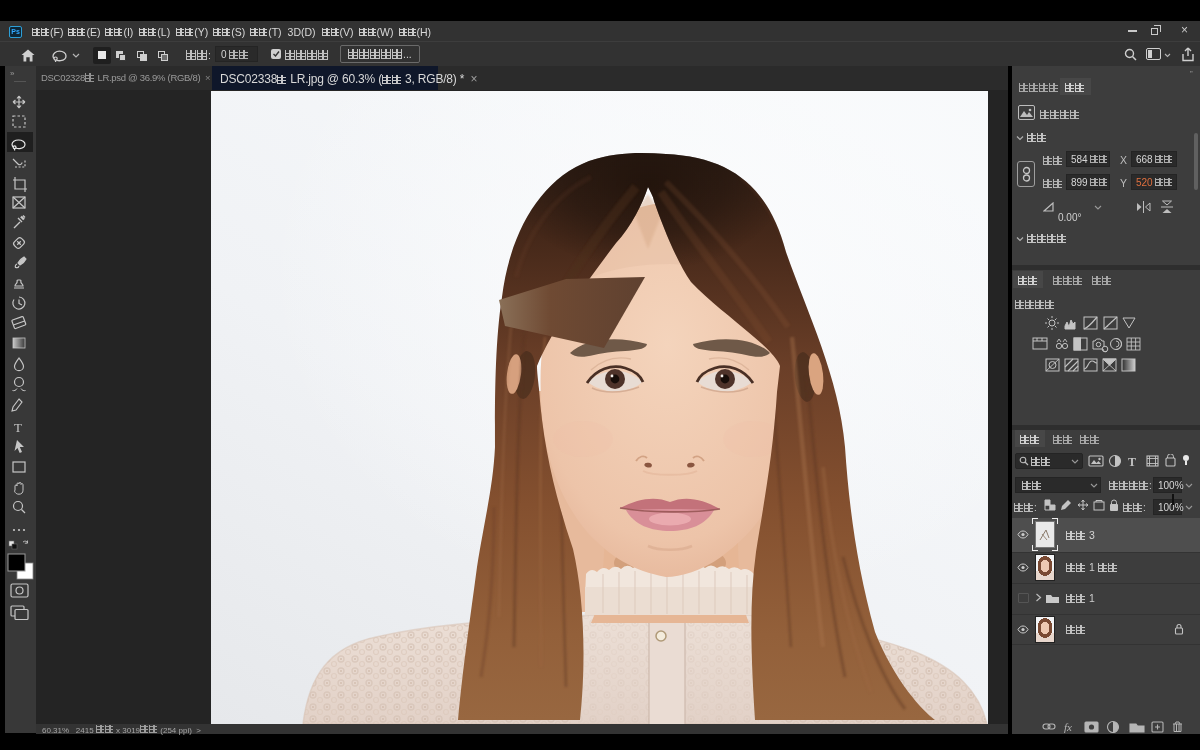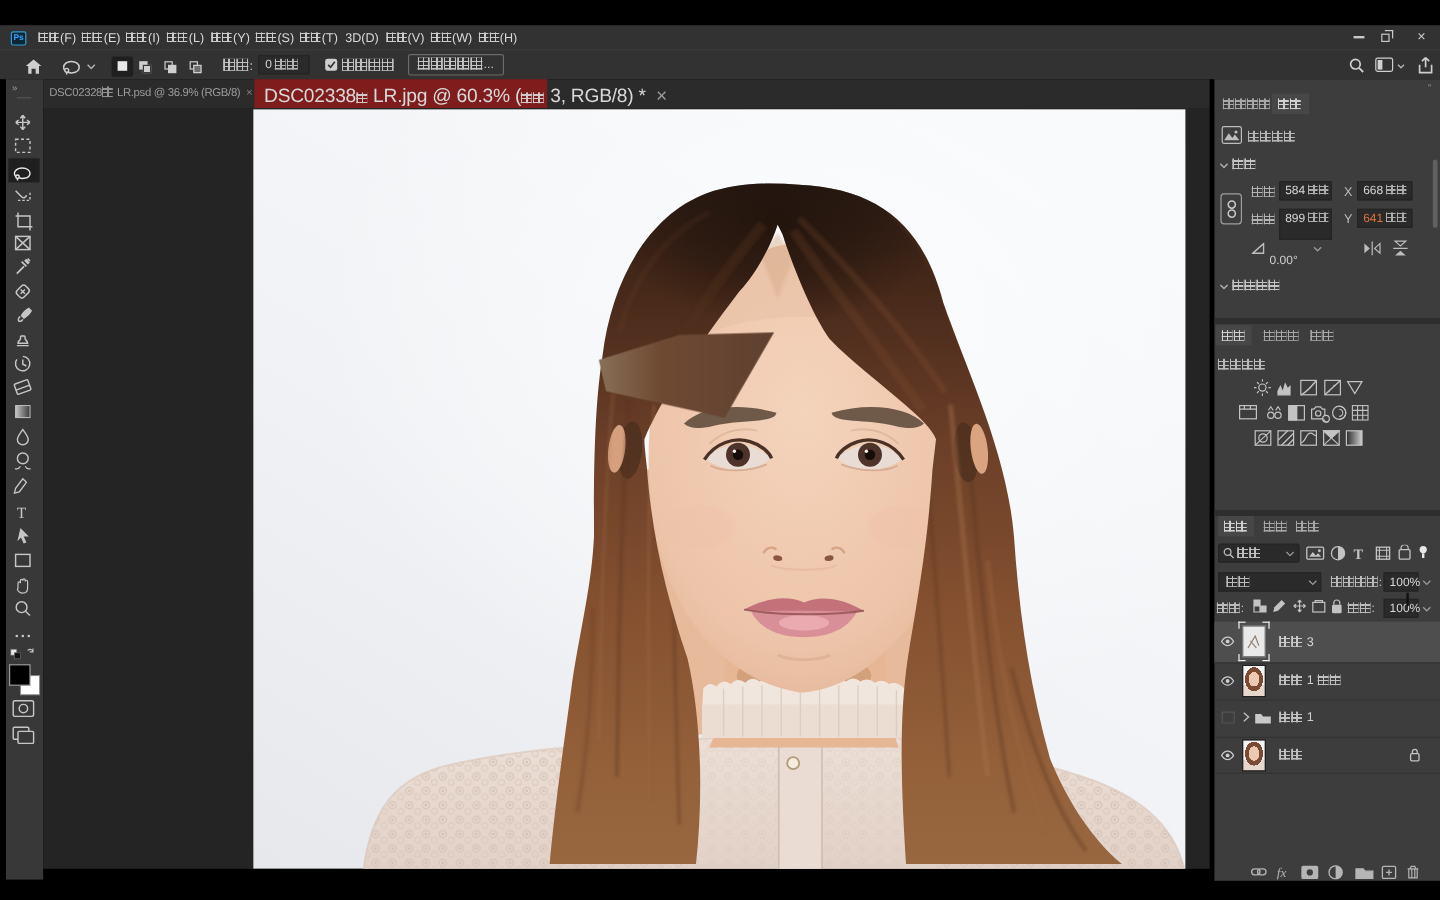--- a/index.html
+++ b/index.html
@@ -79,21 +79,21 @@
           <path d="M1 1L3.5 3.5L6 1" stroke="#b5b5b5" fill="none" stroke-width="1.1"></path>
         </svg>
     <svg class="abs" style="left:1181px;top:5px" width="14" height="15" viewBox="0 0 14 15">
           <path d="M2 7V13.5H12V7" stroke="#cfcfcf" fill="none" stroke-width="1.4"></path>
           <path d="M7 1V9M7 1L4 4M7 1L10 4" stroke="#cfcfcf" fill="none" stroke-width="1.4"></path>
         </svg>
   </path></div>
 
   <div class="abs tabrow" id="tabrow">
     <div class="abs" style="left:5px;top:6px;color:#9b9b9b;font-size:9.5px;letter-spacing:-0.3px;white-space:nowrap">DSC02328<i class="cj s"></i> LR.psd @ 36.9% (RGB/8)&nbsp;&nbsp;<span style="color:#848484">×</span></div>
-    <div class="abs" style="left:176px;top:0;width:244px;height:24px;background:#7f1d1d;color:#d8d8d8;font-size:16px;letter-spacing:-0.2px;white-space:nowrap;padding:6px 0 0 8px">DSC02338<i class="cj s"></i> LR.jpg @ 60.3% (<i class="cj s"></i><i class="cj s"></i> 3, RGB/8) * <span style="color:#9d9d9d">&nbsp;×</span></div>
+    <div class="abs" style="left:176px;top:0;width:226px;height:24px;background:#0f172a;color:#d8d8d8;font-size:12px;letter-spacing:-0.2px;white-space:nowrap;padding:6px 0 0 8px">DSC02338<i class="cj s"></i> LR.jpg @ 60.3% (<i class="cj s"></i><i class="cj s"></i> 3, RGB/8) * <span style="color:#9d9d9d">&nbsp;×</span></div>
   </div>
 
   <div class="abs toolbar" id="toolbar">
    <svg width="31" height="667" viewBox="0 0 31 667">
     <g fill="none" stroke="#c6c6c6" stroke-width="1.2">
       <text x="5" y="10" font-size="8" fill="#9a9a9a" stroke="none">»</text>
       <rect x="9" y="15" width="12" height="1" fill="#555" stroke="none"></rect>
 
       <path d="M14 30V42M8 36H20M14 30L12 32.5M14 30L16 32.5M14 42L12 39.5M14 42L16 39.5M8 36L10.5 34M8 36L10.5 38M20 36L17.5 34M20 36L17.5 38"></path>
 
@@ -328,20 +328,23 @@
       <path d="M380 90 C340 110 315 150 305 190" stroke="#7a4a30" stroke-width="5" opacity="0.35"></path>
       <path d="M530 90 C560 115 575 150 585 195" stroke="#7a4a30" stroke-width="5" opacity="0.35"></path>
       <path d="M283 420 C283 470 280 530 270 590" stroke="#6e4129" stroke-width="3"></path>
     </g>
 
     <path d="M288 213 L355 192 L434 190 L393 261 L294 239 Z" fill="url(#l3g)"></path>
   </g>
       </svg>
   </div>
 
+  <div class="abs statusbar" id="statusbar">
+    <div class="abs" style="left:6px;top:1px;white-space:nowrap">60.31%&nbsp;&nbsp;&nbsp;2415 <i class="cj t"></i><i class="cj t"></i> x 3019<i class="cj t"></i><i class="cj t"></i> (254 ppi)&nbsp;&nbsp;&gt;</div>
+  </div>
 
   <div class="abs dock" id="dock">
     <div class="abs" style="left:178px;top:3px;color:#9a9a9a;font-size:8px">”</div>
 
     <div class="abs ptab" style="left:7px;top:15px"><i class="cj s"></i><i class="cj s"></i><i class="cj s"></i><i class="cj s"></i></div>
     <div class="abs ptab on" style="left:48px;top:12px;width:31px;height:17px;padding:3px 0 0 5px"><i class="cj s"></i><i class="cj s"></i></div>
     <div class="abs" style="left:6px;top:39px;width:17px;height:15px;border:1px solid #bdbdbd;border-radius:2px"></div>
     <svg class="abs" style="left:8px;top:42px" width="13" height="9" viewBox="0 0 13 9">
         <path d="M0 9L4 3L7 7L9 4L13 9Z" fill="#bdbdbd"></path>
         <circle cx="10" cy="2" r="1.3" fill="#bdbdbd"></circle>
@@ -354,23 +357,23 @@
     <div class="abs" style="left:5px;top:95px;width:18px;height:26px;border:1px solid #9e9e9e;border-radius:3px"></div>
     <svg class="abs" style="left:10px;top:100px" width="9" height="17" viewBox="0 0 9 17">
         <circle cx="4.5" cy="4.5" r="3" stroke="#c6c6c6" fill="none" stroke-width="1.3"></circle>
         <circle cx="4.5" cy="12" r="3" stroke="#c6c6c6" fill="none" stroke-width="1.3"></circle>
       </svg>
     <div class="abs" style="left:31px;top:88px;color:#bdbdbd;font-size:10.5px"><i class="cj s"></i><i class="cj s"></i></div>
     <div class="abs field" style="left:54px;top:85px;width:44px;height:16px;font-size:10px;padding:2px 0 0 4px">584 <i class="cj t" style="opacity:.75"></i><i class="cj t" style="opacity:.75"></i></div>
     <div class="abs" style="left:108px;top:88px;color:#bdbdbd;font-size:10.5px">X</div>
     <div class="abs field" style="left:119px;top:85px;width:46px;height:16px;font-size:10px;padding:2px 0 0 4px">668 <i class="cj t" style="opacity:.75"></i><i class="cj t" style="opacity:.75"></i></div>
     <div class="abs" style="left:31px;top:111px;color:#bdbdbd;font-size:10.5px"><i class="cj s"></i><i class="cj s"></i></div>
-    <div class="abs field" style="left:54px;top:108px;width:44px;height:26px;font-size:10px;padding:2px 0 0 4px">899 <i class="cj t" style="opacity:.75"></i><i class="cj t" style="opacity:.75"></i></div>
+    <div class="abs field" style="left:54px;top:108px;width:44px;height:16px;font-size:10px;padding:2px 0 0 4px">899 <i class="cj t" style="opacity:.75"></i><i class="cj t" style="opacity:.75"></i></div>
     <div class="abs" style="left:108px;top:111px;color:#bdbdbd;font-size:10.5px">Y</div>
-    <div class="abs field" style="left:119px;top:108px;width:46px;height:16px;font-size:10px;padding:2px 0 0 4px"><span style="color:#e0703f">641</span> <i class="cj t" style="opacity:.75"></i><i class="cj t" style="opacity:.75"></i></div>
+    <div class="abs field" style="left:119px;top:108px;width:46px;height:16px;font-size:10px;padding:2px 0 0 4px"><span style="color:#e0703f">520</span> <i class="cj t" style="opacity:.75"></i><i class="cj t" style="opacity:.75"></i></div>
     <svg class="abs" style="left:31px;top:136px" width="11" height="10" viewBox="0 0 11 10">
         <path d="M1 9L10 9L10 1Z" fill="none" stroke="#bdbdbd" stroke-width="1.2"></path>
       </svg>
     <div class="abs" style="left:46px;top:146px;color:#cfcfcf;font-size:10px">0.00°</div>
     <svg class="abs" style="left:82px;top:139px" width="8" height="6" viewBox="0 0 8 6">
         <path d="M1 1L4 4L7 1" stroke="#9a9a9a" fill="none" stroke-width="1.1"></path>
       </svg>
     <svg class="abs" style="left:124px;top:135px" width="15" height="12" viewBox="0 0 15 12">
         <path d="M7.5 0V12" stroke="#bdbdbd" stroke-width="1"></path>
         <path d="M1 2V10L5.5 6Z" fill="#bdbdbd"></path>

